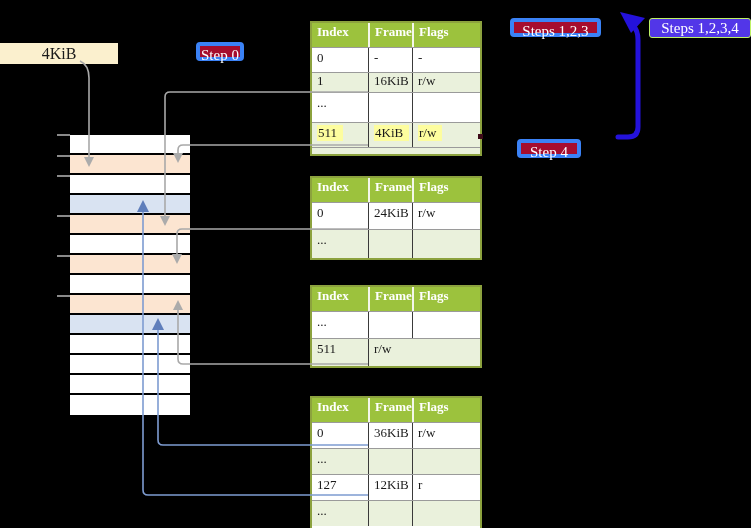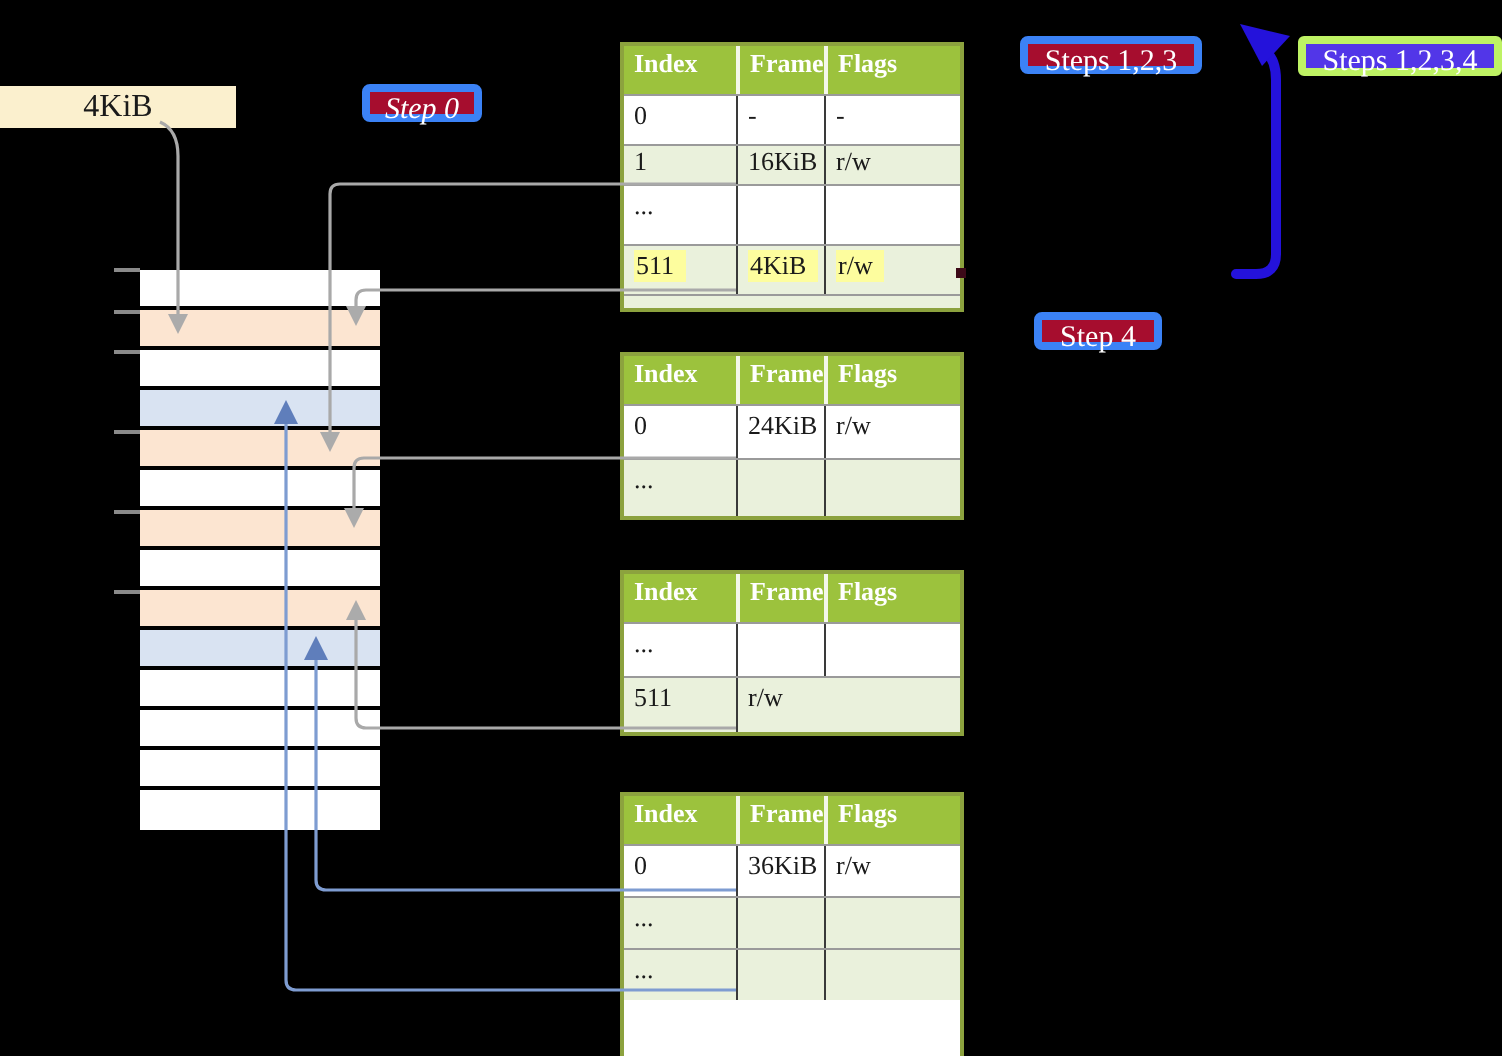--- a/index.html
+++ b/index.html
@@ -2,21 +2,21 @@
 <html><head>
 <meta charset="utf-8">
 <style>
   html,body{margin:0;padding:0;background:#000;}
   #page{position:relative;width:751px;height:528px;background:#000;overflow:hidden;
         font-family:"Liberation Serif","DejaVu Serif",serif;}
 
   
   .lbl{position:absolute;font-size:15px;line-height:19px;text-align:center;color:#fff;}
   .lbl.red{background:#A60D2E;border:4px solid #3b82f6;border-radius:4px;box-sizing:border-box;}
-  .lbl.blue{background:#5236E8;border:4px solid #bef264;border-radius:3px;box-sizing:border-box;}
+  .lbl.blue{background:#5236E8;border:1px solid #bef264;border-radius:3px;box-sizing:border-box;}
   .lbl.tan{background:#FBF0CE;color:#1a1a1a;font-size:16px;line-height:21px;border-radius:0;}
 
   
   #stack{position:absolute;left:70px;top:135px;width:120px;height:280px;}
   .srow{height:20px;border-bottom:2px solid #000;box-sizing:border-box;}
   .srow:last-child{border-bottom:none;}
   .tick{position:absolute;left:57px;width:13px;height:2px;background:#8a8a8a;}
 
   
   .ptable{position:absolute;left:310px;width:172px;border:2px solid #8CA23E;background:#fff;
@@ -34,24 +34,24 @@
   .sliver{height:7px;}
 
   .overlay{position:absolute;left:0;top:0;z-index:50;pointer-events:none;}
 </style>
 </head>
 <body>
 
 <div id="page">
 
   <div class="lbl tan" style="left:0;top:43px;width:118px;height:21px;">4KiB</div>
-  <div class="lbl red" style="left:181px;top:42px;width:60px;height:19px;font-style:italic;">Step 0</div>
+  <div class="lbl red" style="left:196px;top:42px;width:48px;height:19px;">Step 0</div>
   <div class="lbl red" style="left:510px;top:18px;width:91px;height:19px;">Steps 1,2,3</div>
   <div class="lbl blue" style="left:649px;top:18px;width:102px;height:20px;">Steps 1,2,3,4</div>
-  <div class="lbl red" style="left:517px;top:156px;width:64px;height:19px;">Step 4</div>
+  <div class="lbl red" style="left:517px;top:139px;width:64px;height:19px;">Step 4</div>
 
   <div id="stack">
     <div class="srow" style="background: rgb(255, 255, 255);"></div>
     <div class="srow" style="background: rgb(252, 229, 209);"></div>
     <div class="srow" style="background: rgb(255, 255, 255);"></div>
     <div class="srow" style="background: rgb(217, 227, 242);"></div>
     <div class="srow" style="background: rgb(252, 229, 209);"></div>
     <div class="srow" style="background: rgb(255, 255, 255);"></div>
     <div class="srow" style="background: rgb(252, 229, 209);"></div>
     <div class="srow" style="background: rgb(255, 255, 255);"></div>
@@ -143,20 +143,25 @@
     <div class="tr" style="height:26px;">
       <div class="td c1">0</div>
       <div class="td c2">36KiB</div>
       <div class="td c3">r/w</div>
     </div>
     <div class="tr green" style="height:26px;">
       <div class="td c1">...</div>
       <div class="td c2"></div>
       <div class="td c3"></div>
     </div>
+    <div class="tr" style="height:26px;">
+      <div class="td c1">127</div>
+      <div class="td c2">12KiB</div>
+      <div class="td c3">r</div>
+    </div>
     <div class="tr green" style="height:26px;">
       <div class="td c1">...</div>
       <div class="td c2"></div>
       <div class="td c3"></div>
     </div>
   </div>
 
   <svg class="overlay" width="751" height="528" viewBox="0 0 751 528">
 
     <g>

